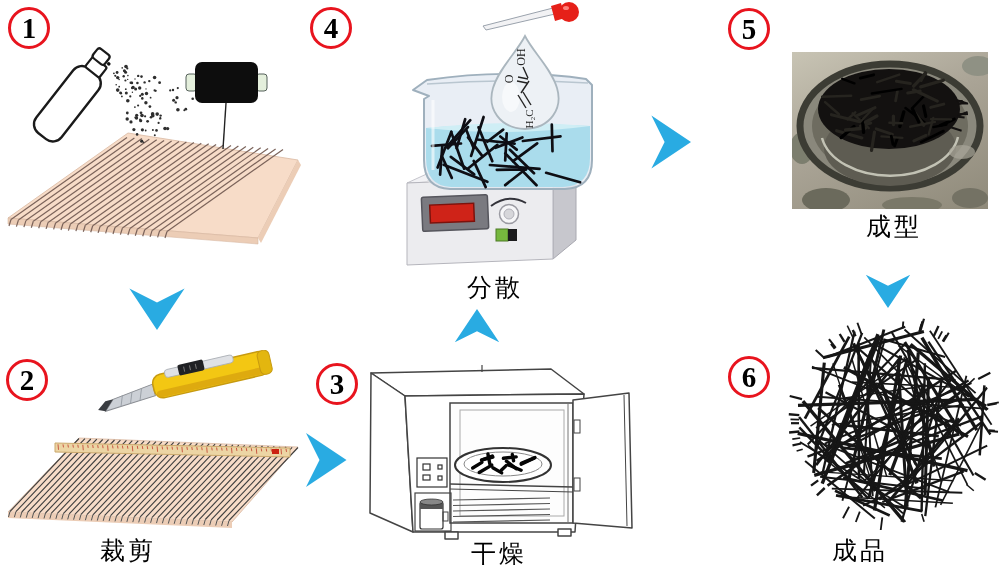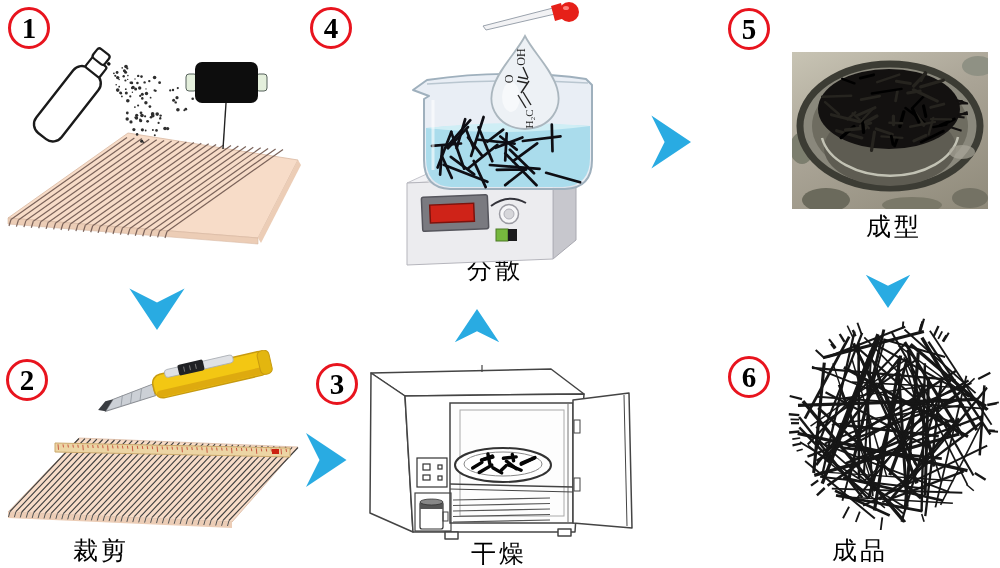--- a/index.html
+++ b/index.html
@@ -39,23 +39,23 @@
   <div class="num" style="left:310px;top:7px">
       <span>4</span>
     </div>
   <div class="num" style="left:728px;top:8px">
       <span>5</span>
     </div>
   <div class="num" style="left:728px;top:356px">
       <span>6</span>
     </div>
 
-  <div class="lbl" style="left:101px;top:534px">裁剪</div>
+  <div class="lbl" style="left:128px;top:534px">裁剪</div>
   <div class="lbl" style="left:499px;top:537px">干燥</div>
-  <div class="lbl" style="left:495px;top:253px">分散</div>
+  <div class="lbl" style="left:495px;top:271px">分散</div>
   <div class="lbl" style="left:894px;top:210px">成型</div>
   <div class="lbl" style="left:860px;top:534px">成品</div>
 
   <svg class="layer arrow" style="left:121px;top:284px" width="72" height="46" viewBox="0 0 120 100">
       <polygon points="0,10 60,40 120,10 60,100"></polygon>
     </svg>
   <svg class="layer arrow" style="left:300px;top:433px" width="48" height="54" viewBox="0 0 100 120">
       <polygon points="10,0 100,60 10,120 40,60"></polygon>
     </svg>
   <svg class="layer arrow" style="left:451px;top:309px" width="52" height="37" viewBox="0 0 120 100">

